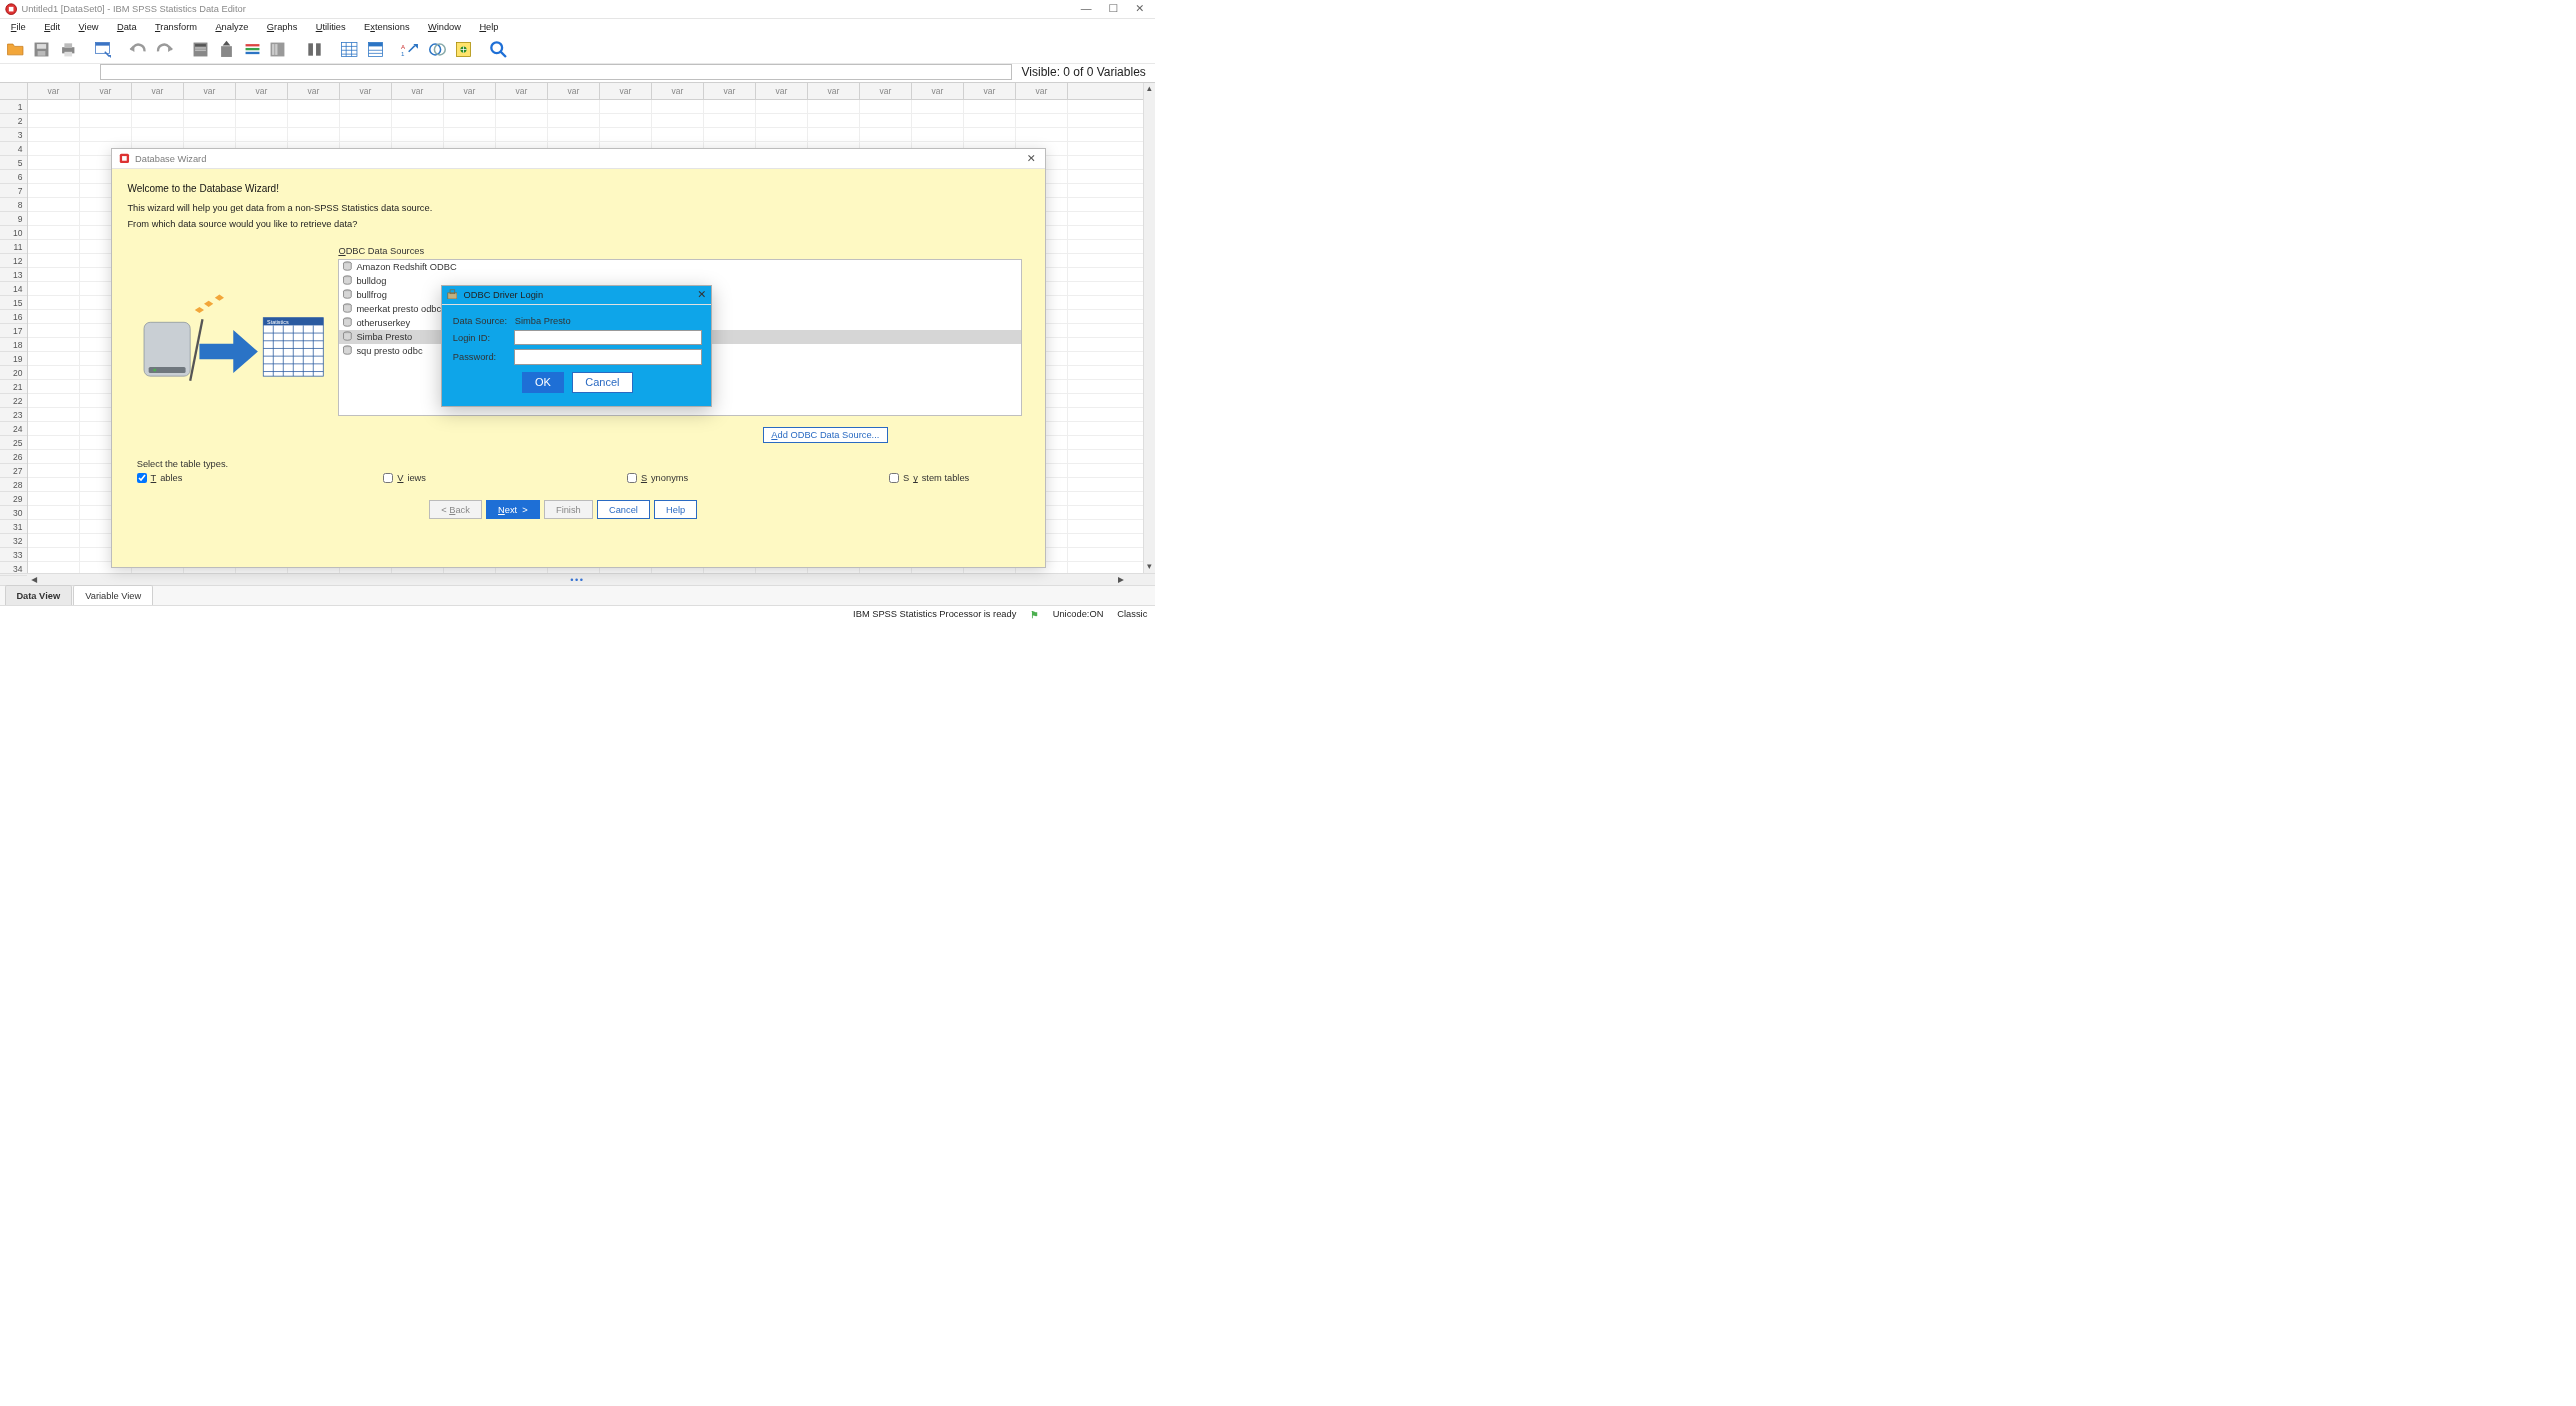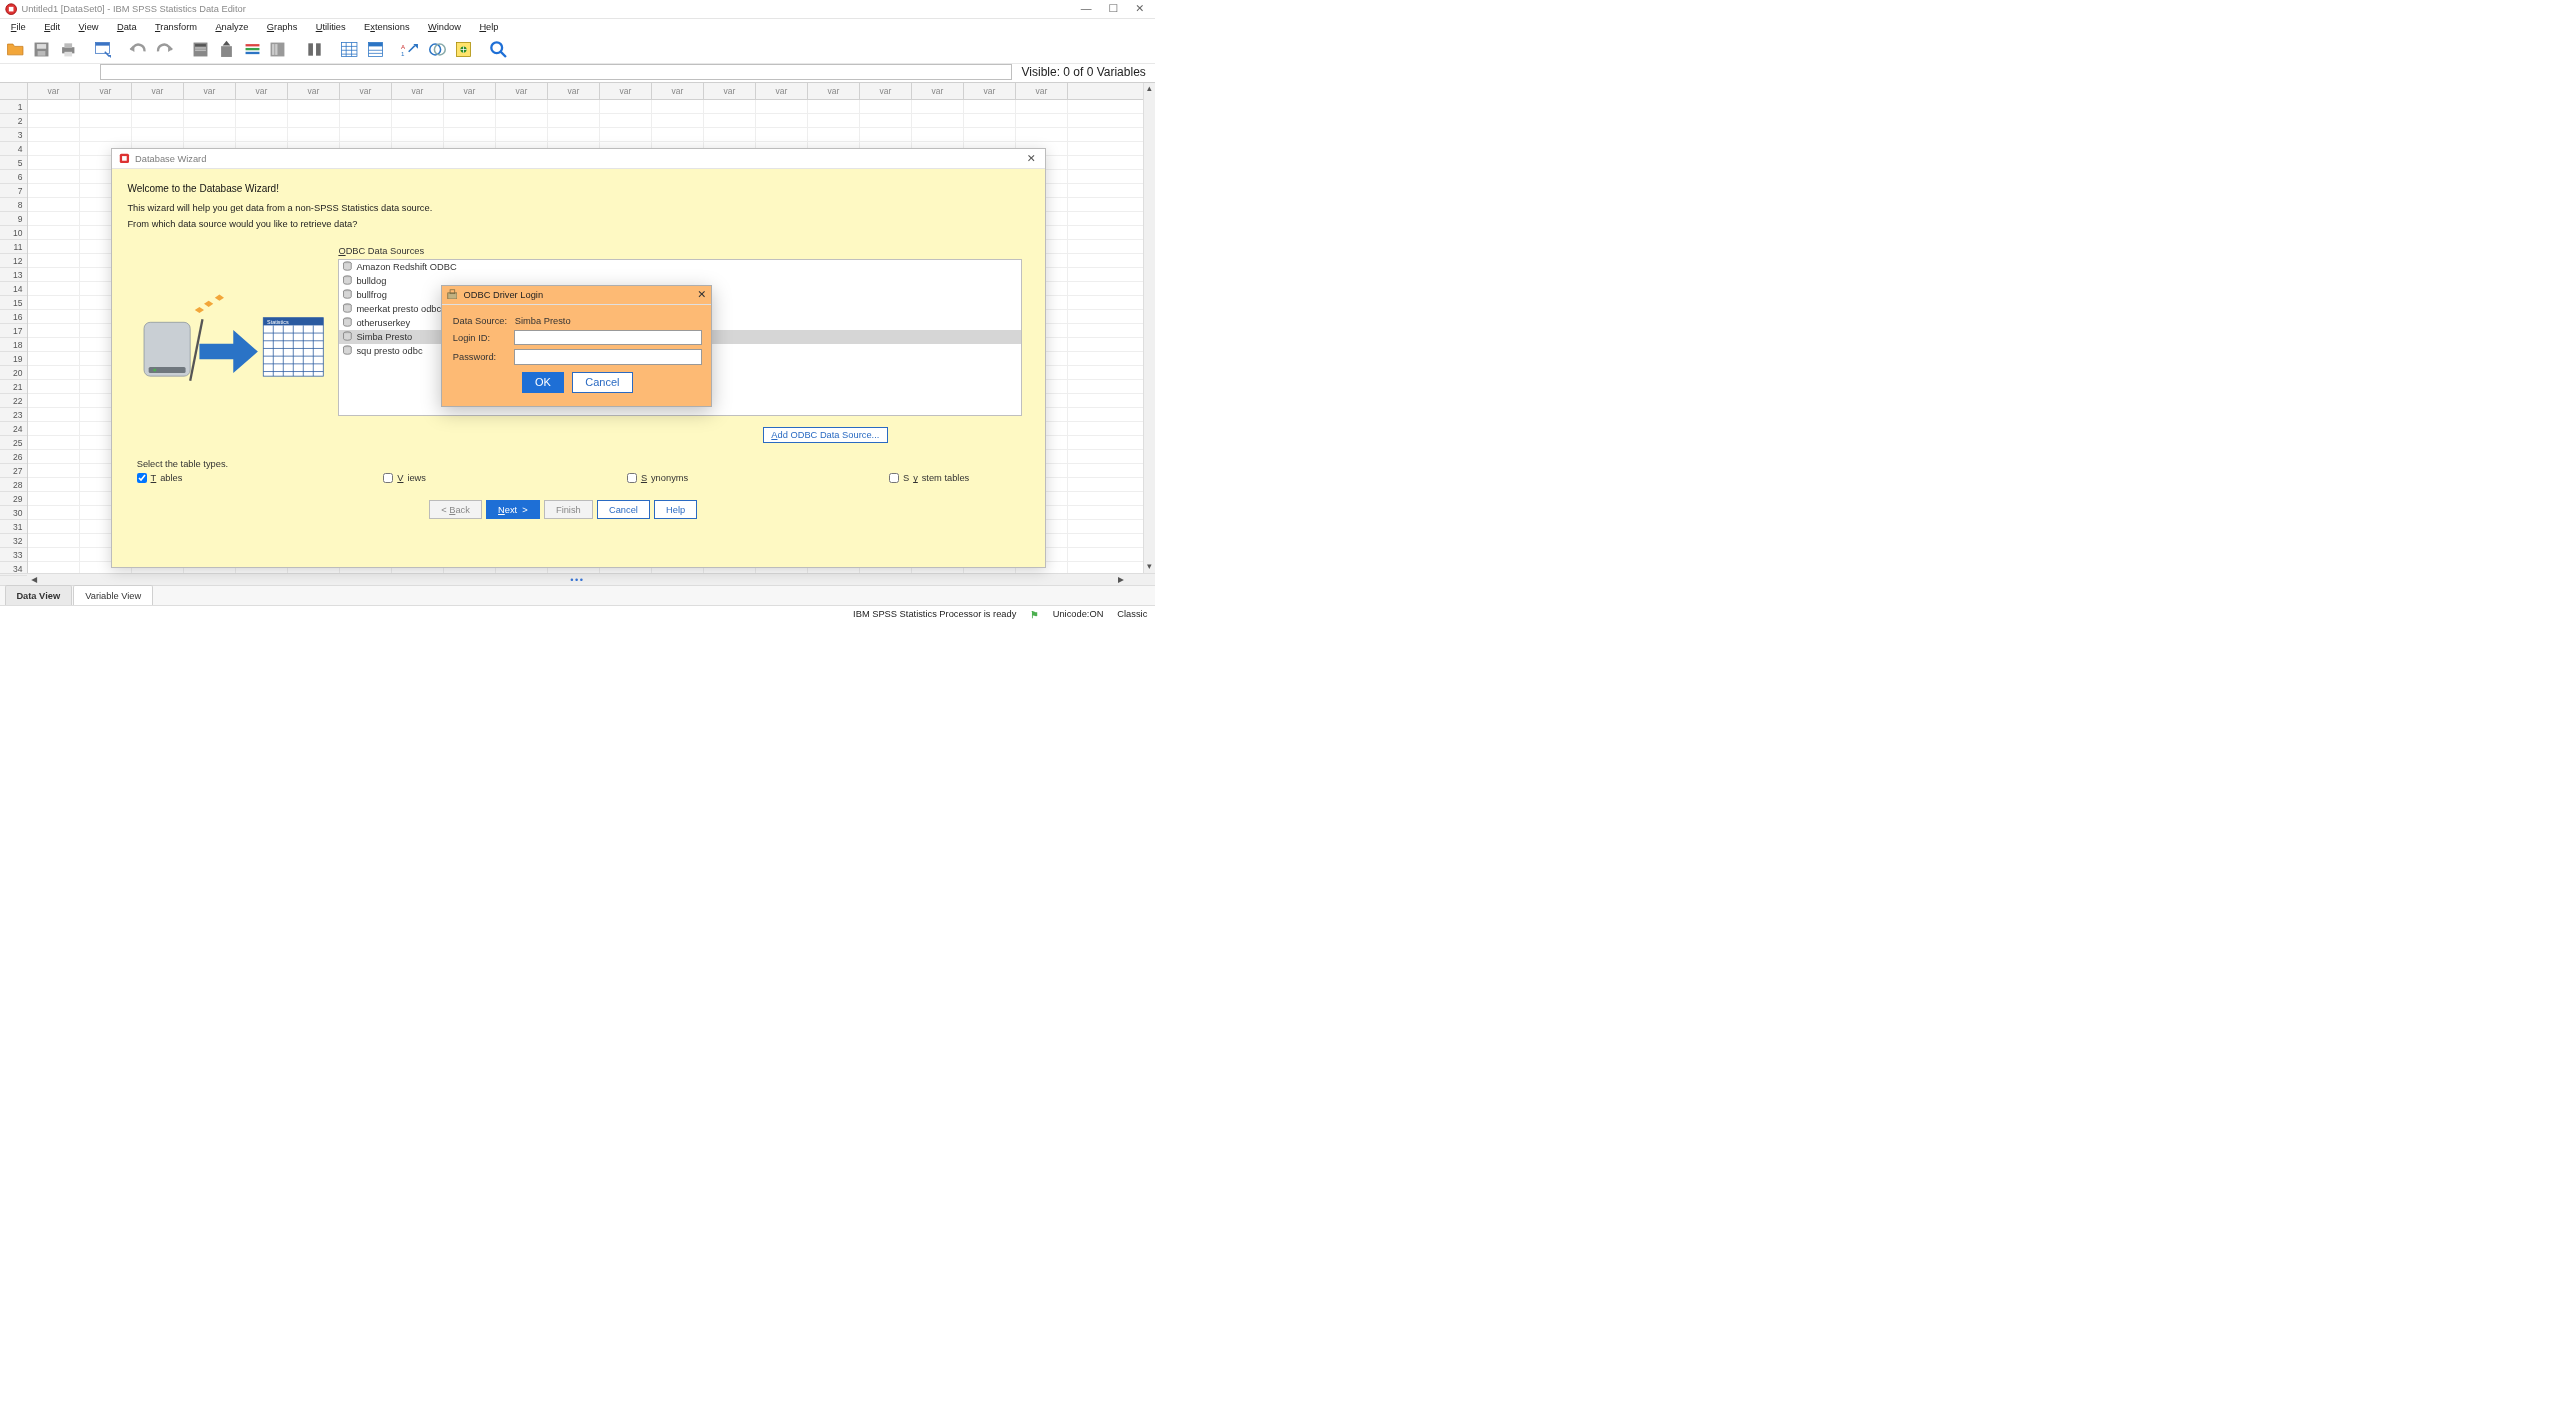--- a/index.html
+++ b/index.html
@@ -78,21 +78,21 @@
 .wizard .table-types-label { margin: 15.4px 0 4.6px 9.3px; font-size: 9.3px; }
 .wizard .checkrow { display: flex; gap: 201px; padding-left: 9.3px; font-size: 9.3px; }
 .wizard .checkrow label { display: flex; align-items: center; gap: 3.9px; }
 .wizard .checkrow input[type=checkbox] { width: 10px; height: 10px; }
 .wizard .nav-row { display: flex; justify-content: center; gap: 4.6px; margin-top: 17px; padding-right: 23px; }
 .wizard .nav-row button { font-size: 9.3px; padding: 3.1px 10.8px; border: 0.8px solid #bbb; background: #f3f3f3; color: #888; }
 .wizard .nav-row button.primary { background: #1e6fd6; color: #fff; border-color: #1e6fd6; }
 .wizard .nav-row button.outlined { background: #fff; color: #2a6ac2; border: 0.8px solid #2a6ac2; }
 
 
-.login-dlg { position: absolute; left: 441px; top: 285px; width: 271px; height: 122px; background: #fdba74; border: 0.8px solid #aeaeae; box-shadow: 0 4.6px 18.5px rgba(0,0,0,.25); }
+.login-dlg { position: absolute; left: 441px; top: 285px; width: 271px; height: 122px; background: #0ea5e9; border: 0.8px solid #aeaeae; box-shadow: 0 4.6px 18.5px rgba(0,0,0,.25); }
 .login-dlg .dlg-title { height: 18.5px; display: flex; align-items: center; padding: 0 4.6px; border-bottom: 0.8px solid #e0e0e0; }
 .login-dlg .dlg-title .dlg-icon { width: 12.3px; height: 12.3px; margin-right: 4.6px; }
 .login-dlg .dlg-title .dlg-text { flex: 1; font-size: 9.3px; color: #222; }
 .login-dlg .dlg-title .dlg-close { font-size: 10.8px; color: #333; }
 .login-dlg .form { padding: 7.7px 9.3px 6.2px 10.8px; }
 .login-dlg .form-row { display: flex; align-items: center; margin: 3.9px 0; font-size: 9.3px; }
 .login-dlg .form-row .lbl { width: 62px; }
 .login-dlg .form-row .val { flex: 1; }
 .login-dlg .form-row input[type=text], .login-dlg .form-row input[type=password] { width: 191px; height: 15.4px; border: 0.8px solid #999; padding: 0 3.1px; font-size: 9.3px; }
 .login-dlg .btn-row { display: flex; justify-content: center; gap: 7.7px; margin-top: 7.7px; }

